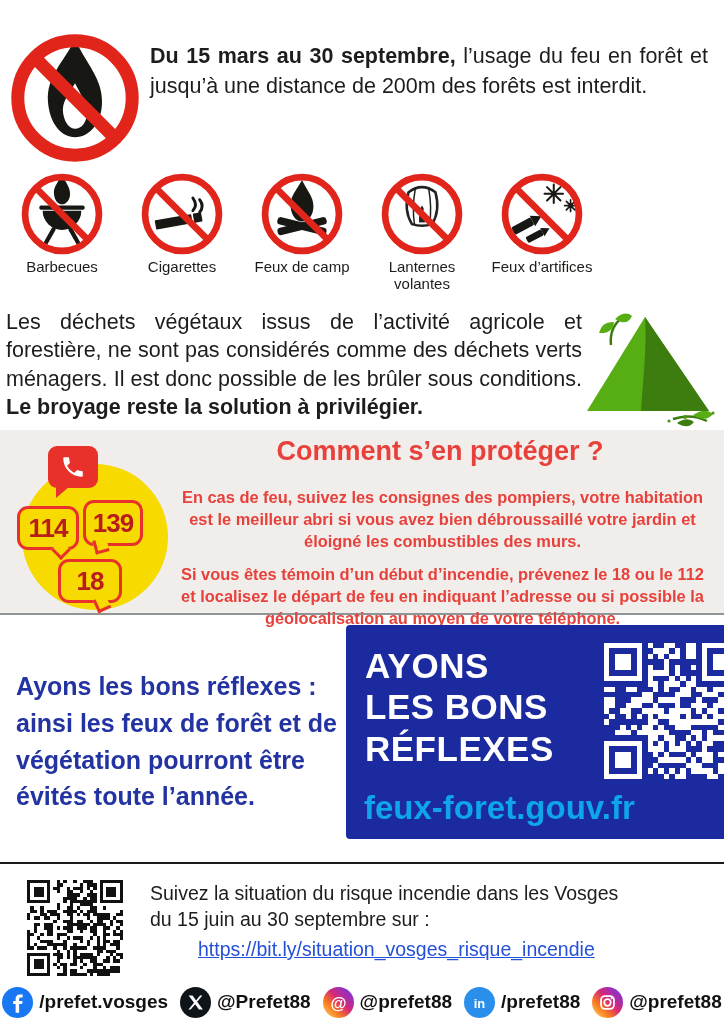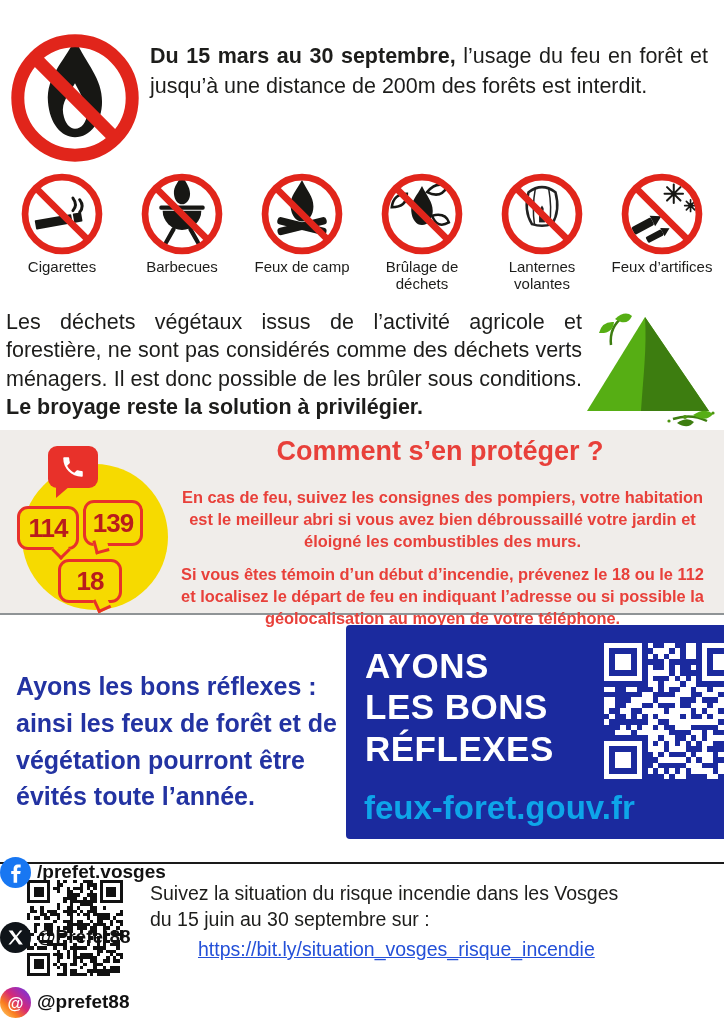--- a/index.html
+++ b/index.html
@@ -63,21 +63,21 @@
 
   
   .rule{position:absolute;left:0;top:862px;width:724px;height:2px;background:#1a1a1a;}
   .follow-qr{position:absolute;left:27px;top:880px;width:96px;height:96px;}
   .follow-text{position:absolute;left:150px;top:880px;width:540px;font-size:19.5px;line-height:1.35;}
   .follow-link{position:absolute;left:150px;top:938px;font-size:19.5px;color:#2450d8;
                text-decoration:underline;cursor:pointer;margin-left:48px;}
 
   
   .footer{position:absolute;left:0;top:983px;width:724px;height:38px;display:flex;
-          justify-content:center;gap:34px;flex-direction:column;}
+          justify-content:center;gap:12px;}
   .soc{display:flex;align-items:center;gap:6px;cursor:pointer;}
   .soc svg{width:31px;height:31px;}
   .soc-handle{font-size:19px;font-weight:700;color:#111;}
 </style>
 </head>
 <body>
 
 <div class="page">
 
   <div class="hero-icon">
@@ -87,69 +87,56 @@
       <circle cx="50" cy="50" r="44" fill="none" stroke="#e1251b" stroke-width="10"></circle>
       <line x1="19" y1="19" x2="81" y2="81" stroke="#e1251b" stroke-width="10"></line>
     </svg>
   </div>
   <div class="header-text"><span class="b">Du 15 mars au 30 septembre,</span><span> l’usage du feu en forêt et jusqu’à une distance de 200m des forêts est interdit.</span></div>
 
   <div class="icon-row">
 
     <div class="icon-col">
       <svg viewBox="0 0 100 100">
+        <path d="M50 16 C43 30 33 38 34 53 C35 66 42 74 50 74 C59 74 66 65 66 53 C66 39 57 31 50 16 Z" fill="#171714" transform="translate(20 -6) scale(.6)"></path>
+        <rect x="23" y="40" width="54" height="5" rx="2" fill="#171714"></rect>
+        <path d="M27 46 a23 23 0 0 0 46 0 z" fill="#171714"></path>
+        <path d="M40 68 L31 84 M60 68 L69 84" stroke="#171714" stroke-width="5" stroke-linecap="round"></path>
+        <circle cx="50" cy="50" r="44" fill="none" stroke="#e1251b" stroke-width="8"></circle>
+        <line x1="20" y1="20" x2="80" y2="80" stroke="#e1251b" stroke-width="8"></line>
+      </svg>
+      <div class="icon-label">Barbecues</div>
+    </div>
+
+    <div class="icon-col">
+      <svg viewBox="0 0 100 100">
         <g transform="rotate(-10 50 58)" fill="#171714">
           <rect x="18" y="52" width="44" height="11" rx="1"></rect>
           <rect x="64" y="52" width="10" height="11" rx="1"></rect>
         </g>
         <path d="M63 46 q6 -7 0 -15 M71 48 q6 -7 0 -15" stroke="#171714" stroke-width="3.5" fill="none" stroke-linecap="round"></path>
         <circle cx="50" cy="50" r="44" fill="none" stroke="#e1251b" stroke-width="8"></circle>
         <line x1="20" y1="20" x2="80" y2="80" stroke="#e1251b" stroke-width="8"></line>
       </svg>
       <div class="icon-label">Cigarettes</div>
-    </div>
-
-    <div class="icon-col">
-      <svg viewBox="0 0 100 100">
-        <path d="M50 16 C43 30 33 38 34 53 C35 66 42 74 50 74 C59 74 66 65 66 53 C66 39 57 31 50 16 Z" fill="#171714" transform="translate(20 -6) scale(.6)"></path>
-        <rect x="23" y="40" width="54" height="5" rx="2" fill="#171714"></rect>
-        <path d="M27 46 a23 23 0 0 0 46 0 z" fill="#171714"></path>
-        <path d="M40 68 L31 84 M60 68 L69 84" stroke="#171714" stroke-width="5" stroke-linecap="round"></path>
-        <circle cx="50" cy="50" r="44" fill="none" stroke="#e1251b" stroke-width="8"></circle>
-        <line x1="20" y1="20" x2="80" y2="80" stroke="#e1251b" stroke-width="8"></line>
-      </svg>
-      <div class="icon-label">Barbecues</div>
     </div>
 
     <div class="icon-col">
       <svg viewBox="0 0 100 100">
         <path d="M50 16 C43 30 33 38 34 53 C35 66 42 74 50 74 C59 74 66 65 66 53 C66 39 57 31 50 16 Z" fill="#171714" transform="translate(7.5 -4) scale(.85)"></path>
         <g fill="#171714">
           <rect x="20" y="60" width="60" height="9" rx="4" transform="rotate(14 50 64)"></rect>
           <rect x="20" y="60" width="60" height="9" rx="4" transform="rotate(-14 50 64)"></rect>
         </g>
         <circle cx="50" cy="50" r="44" fill="none" stroke="#e1251b" stroke-width="8"></circle>
         <line x1="20" y1="20" x2="80" y2="80" stroke="#e1251b" stroke-width="8"></line>
       </svg>
       <div class="icon-label">Feux de camp</div>
     </div>
 
-    <div class="icon-col">
-      <svg viewBox="0 0 100 100">
-        <path d="M50 16 C43 30 33 38 34 53 C35 66 42 74 50 74 C59 74 66 65 66 53 C66 39 57 31 50 16 Z" fill="#171714" transform="translate(10 4) scale(.8)"></path>
-        <g fill="#fff" stroke="#171714" stroke-width="3">
-          <path d="M56 24 q12 -14 24 -6 q-8 14 -24 6 z"></path>
-          <path d="M14 42 q2 -16 18 -16 q0 16 -18 16 z"></path>
-          <path d="M62 52 q16 -4 20 8 q-14 8 -20 -8 z"></path>
-        </g>
-        <circle cx="50" cy="50" r="44" fill="none" stroke="#e1251b" stroke-width="8"></circle>
-        <line x1="20" y1="20" x2="80" y2="80" stroke="#e1251b" stroke-width="8"></line>
-      </svg>
-      <div class="icon-label">Brûlage de déchets</div>
-    </div>
 
     <div class="icon-col">
       <svg viewBox="0 0 100 100">
         <g fill="none" stroke="#222" stroke-width="3">
           <path d="M34 24 Q50 12 66 24 Q72 46 62 62 Q50 66 38 62 Q28 46 34 24 Z"></path>
           <path d="M42 20 Q38 42 41 62 M58 20 Q62 42 59 62" stroke-width="1.8"></path>
         </g>
         <rect x="46.5" y="50" width="7" height="10" fill="#222"></rect>
         <path d="M50 40 q4 5 0 9 q-4 -4 0 -9" fill="#222"></path>
         <circle cx="50" cy="50" r="44" fill="none" stroke="#e1251b" stroke-width="8"></circle>

